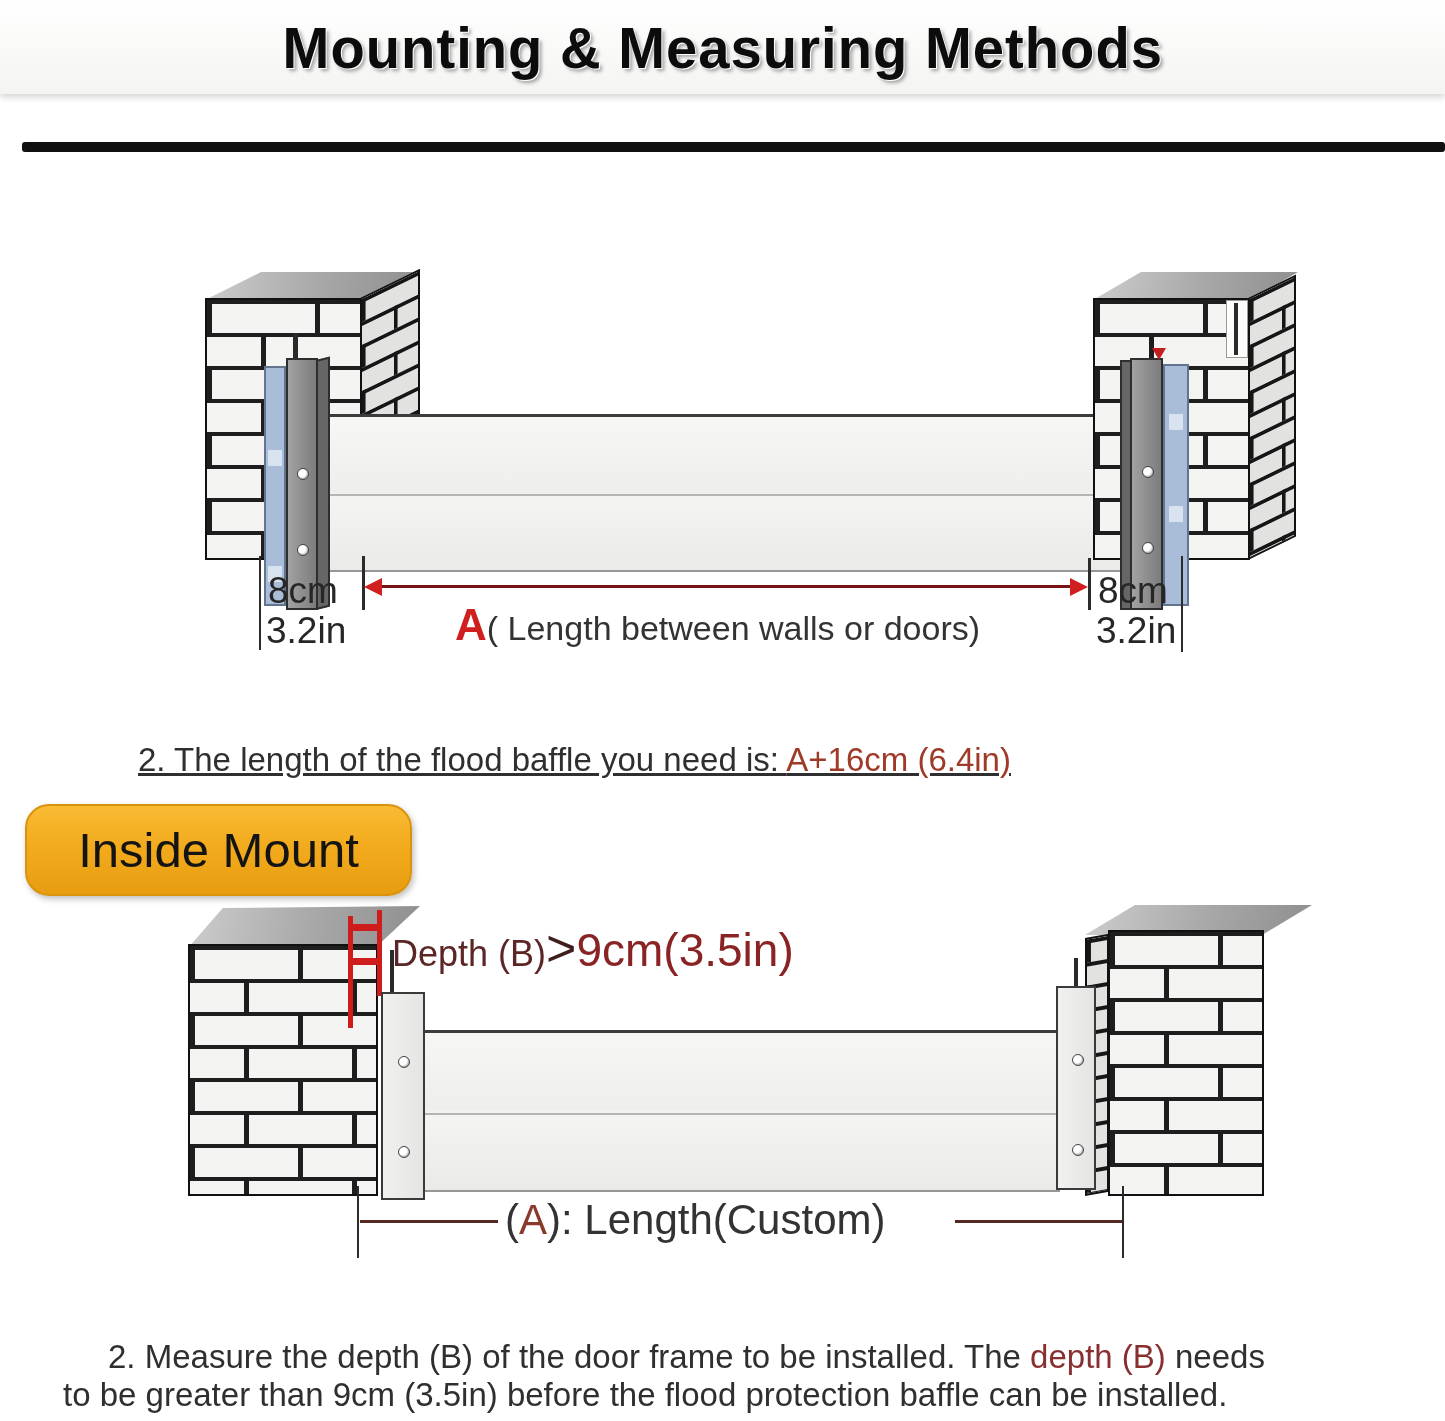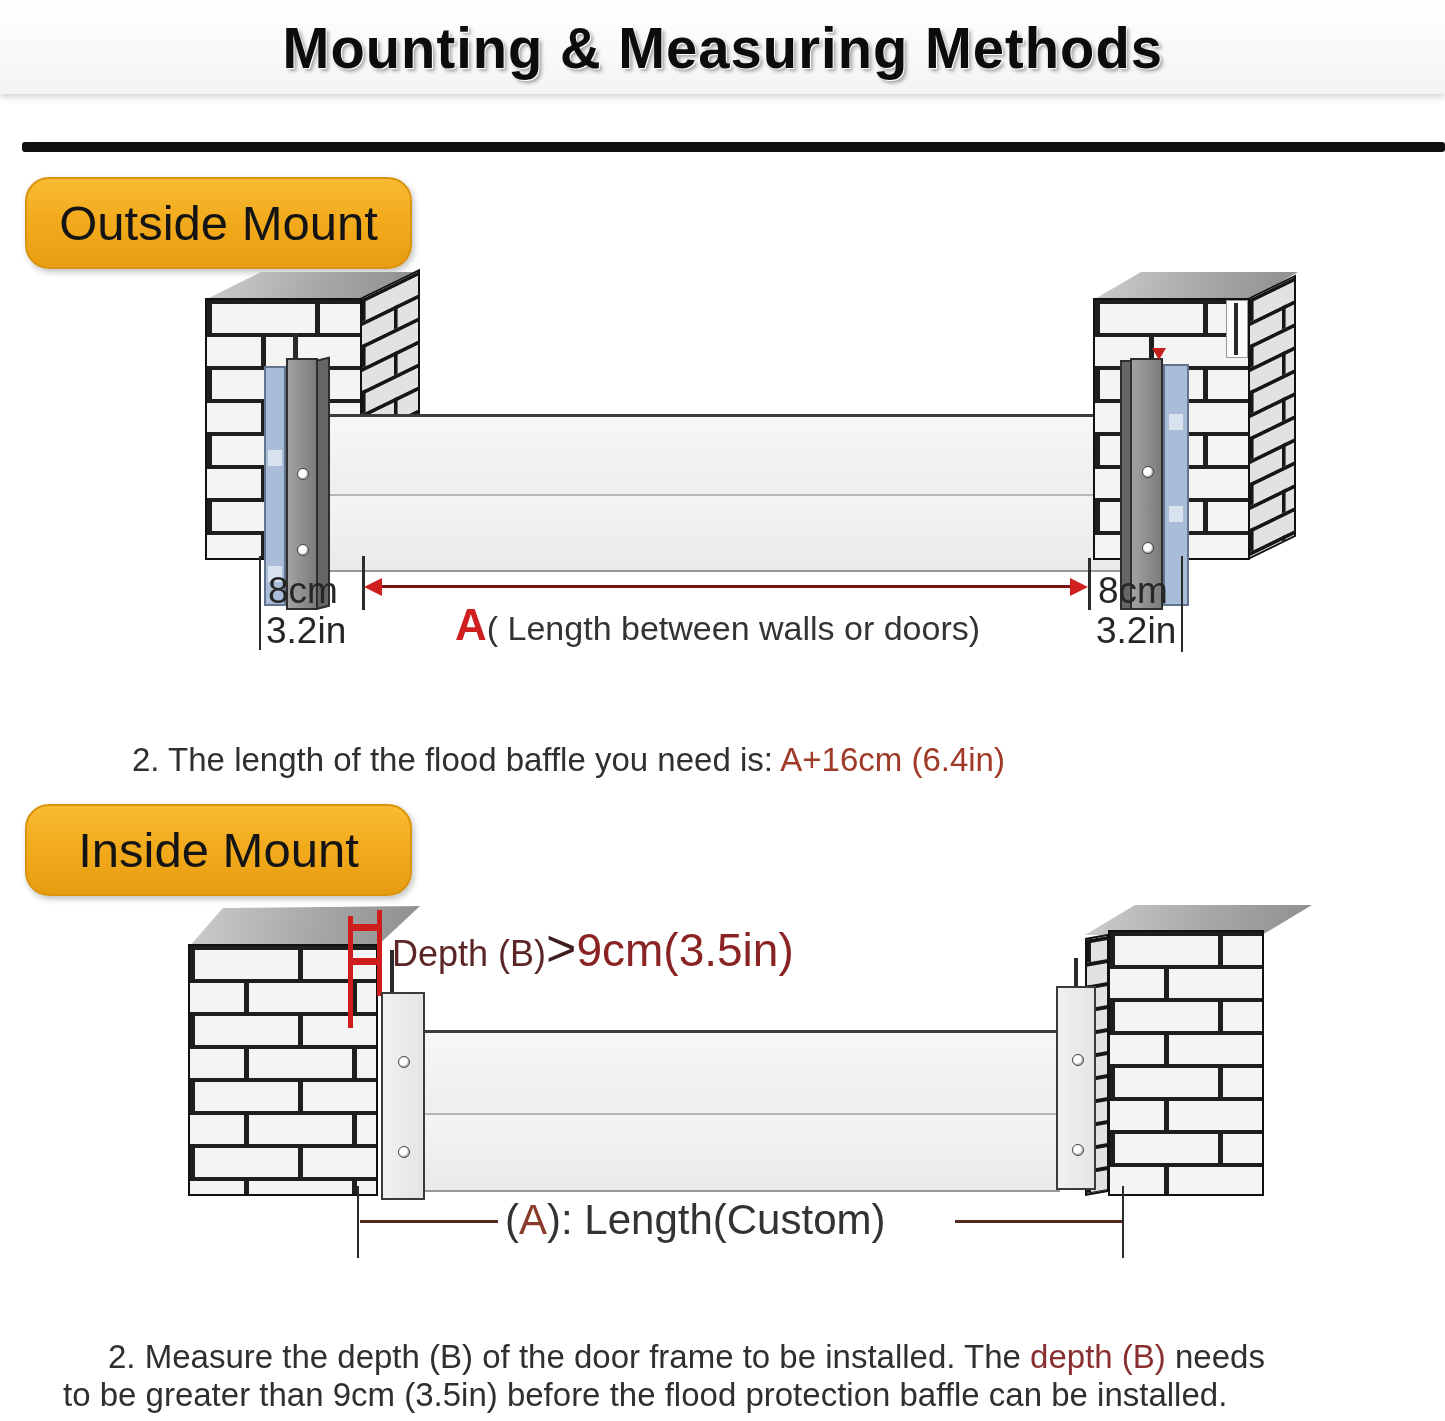--- a/index.html
+++ b/index.html
@@ -109,23 +109,20 @@
 <body>
 
 <div class="canvas">
 
   <div class="abs stripes"></div>
   <div class="abs titleband">
     <div class="title">Mounting &amp; Measuring Methods</div>
   </div>
   <div class="abs blackbar"></div>
 
-  <div class="abs badge badge1">
-    <span>Outside Mount</span>
-  </div>
 
   <div class="abs pillar-top" style="left:205px;top:272px;width:213px;height:28px;clip-path:polygon(0 100%,73.7% 100%,100% 0,26.3% 0);"></div>
   <div class="abs brick-side" style="left:360px;top:298px;width:60px;height:262px;transform:skewY(-26deg);transform-origin:left top;"></div>
   <div class="abs brick-front" style="left:205px;top:298px;width:157px;height:262px;"></div>
   <div class="abs bolt" style="left:293px;top:333px;width:5px;height:40px;"></div>
   <div class="abs bluestrip" style="left:264px;top:366px;width:22px;height:240px;">
     <div class="bmark" style="top:82px;"></div>
     <div class="bmark" style="top:198px;"></div>
   </div>
 
@@ -164,21 +161,21 @@
   <div class="abs arrowhead right" style="left:1070px;top:578px;"></div>
   <div class="abs labelrow" style="left:455px;top:600px;">
     <span class="biga">A</span>
     <span class="labelrest">( Length between walls or doors)</span>
   </div>
   <div class="abs vline" style="left:1088px;top:558px;width:3px;height:52px;"></div>
   <div class="abs dimtext" style="left:1098px;top:570px;">8cm</div>
   <div class="abs dimtext" style="left:1096px;top:610px;">3.2in</div>
   <div class="abs vline" style="left:1181px;top:556px;width:2px;height:96px;"></div>
 
-  <div class="abs step" style="left:132px;top:741px;">
+  <div class="abs step" style="left:138px;top:741px;text-decoration:underline;">
     <span>2. The length of the flood baffle you need is: </span><span class="hl-red">A+16cm (6.4in)</span><span></span>
   </div>
 
   <div class="abs badge badge2">
     <span>Inside Mount</span>
   </div>
 
   <div class="abs pillar-top" style="left:188px;top:906px;width:232px;height:42px;clip-path:polygon(0 100%,82% 93%,100% 0,15% 5%);"></div>
   <div class="abs brick-front" style="left:188px;top:944px;width:190px;height:252px;"></div>
 

